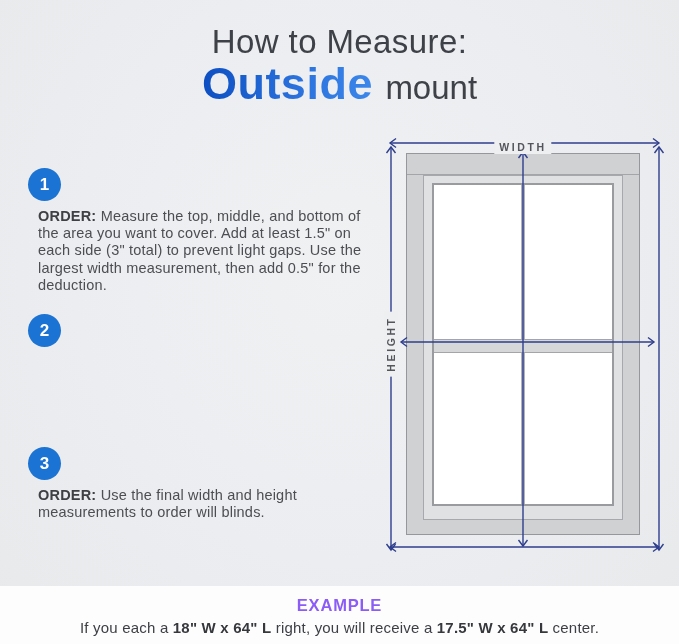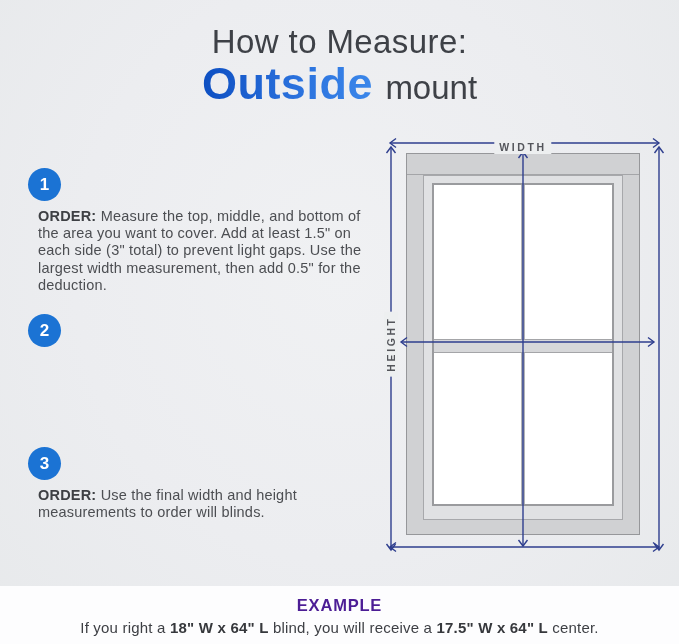--- a/index.html
+++ b/index.html
@@ -47,21 +47,21 @@
     font-size:10.5px;font-weight:600;letter-spacing:2.6px;
     padding:1px 5px;white-space:nowrap;
   }
   .width-label{left:139px;top:14px;transform:translate(-50%,-50%);}
   .height-label{left:7px;top:211px;transform:translate(-50%,-50%) rotate(-90deg);}
   
   .footer{
     position:absolute;left:0;bottom:0;width:100%;height:58px;background:#fdfdfe;
     text-align:center;box-sizing:border-box;padding-top:10px;
   }
-  .example-heading{font-size:16.5px;font-weight:700;color:#4c1d95;letter-spacing:0.8px;}
+  .example-heading{font-size:16.5px;font-weight:700;color:#8b5cf6;letter-spacing:0.8px;}
   .example-line{font-size:15px;color:#3d3f44;margin-top:4px;letter-spacing:0.2px;}
   .example-line b{color:#36383c;}
 </style>
 </head>
 <body>
 
 <div class="canvas">
 
   <div class="title">
     <div class="title-line1">How to Measure:</div>
@@ -142,16 +142,16 @@
       </g>
     </svg>
 
     <span class="dim-label width-label">WIDTH</span>
     <span class="dim-label height-label">HEIGHT</span>
 
   </div>
 
   <div class="footer">
     <div class="example-heading">EXAMPLE</div>
-    <div class="example-line"><span>If you right a </span><b>18" W x 64" L</b><span> blind, you will receive a </span><b>17.5" W x 64" L</b><span> center.</span></div>
+    <div class="example-line"><span>If you each a </span><b>18" W x 64" L</b><span> right, you will receive a </span><b>17.5" W x 64" L</b><span> center.</span></div>
   </div>
 
 </div>
 
 </body></html>

